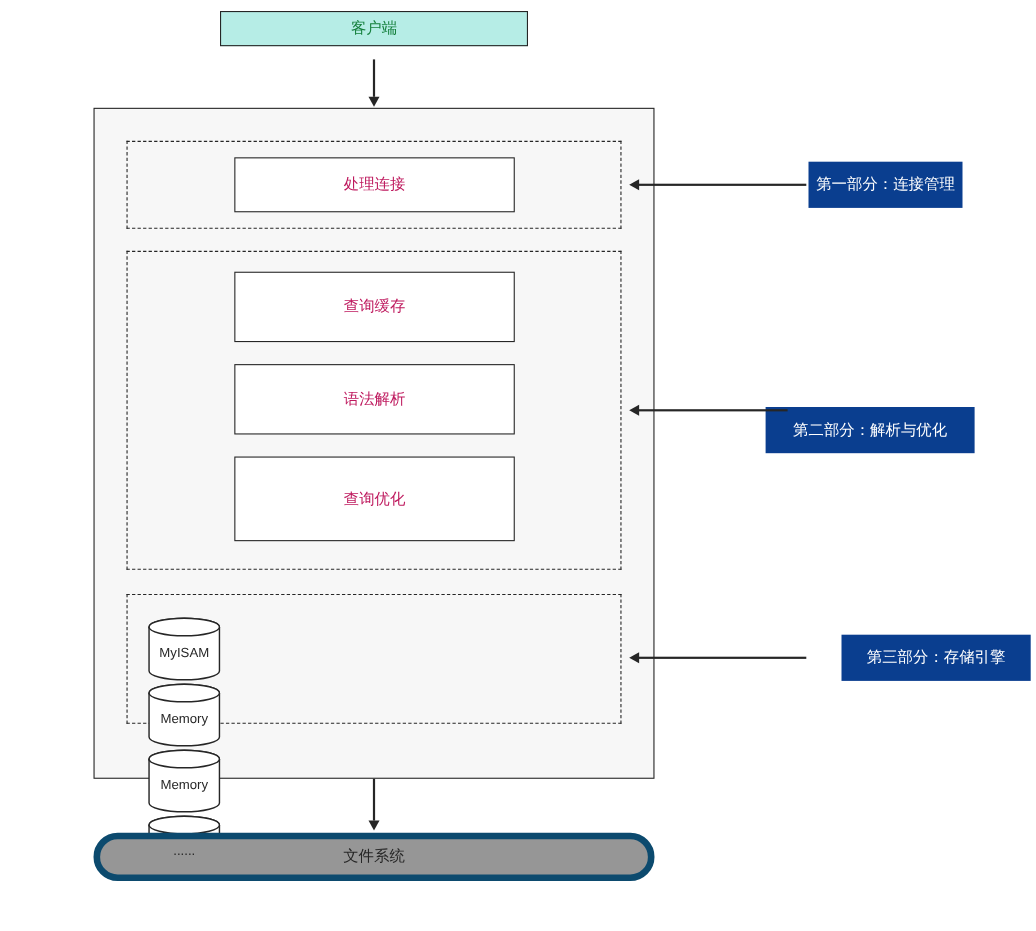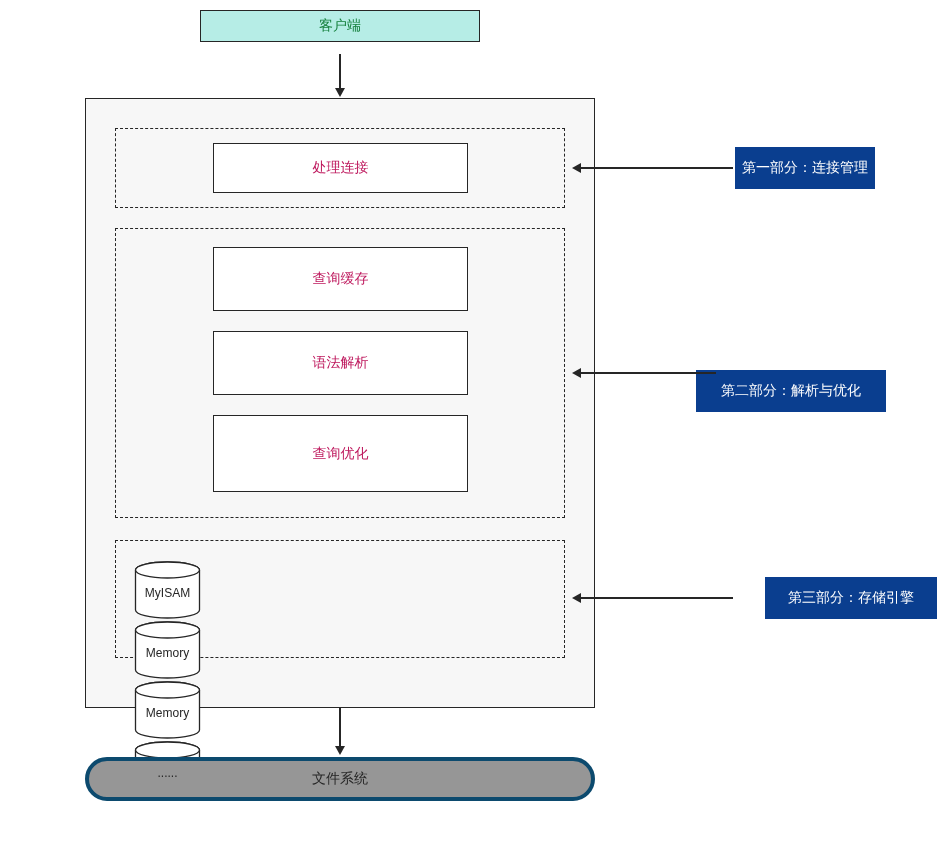--- a/index.html
+++ b/index.html
@@ -67,21 +67,21 @@
       position: relative; z-index: 2;
       font-size: 12px; color: #262626;
       margin-top: 6px;
     }
 
     .file-system {
       position: absolute;
       left: 85px; top: 757px;
       width: 510px; height: 44px;
       background: #969696;
-      border: 4px solid #0c4a6e;
+      border: 6px solid #0c4a6e;
       border-radius: 22px;
       display: flex; align-items: center; justify-content: center;
       font-size: 14px; color: #262626;
     }
 
     .anno {
       position: absolute;
       background: #0a3e8f;
       color: #fff;
       font-size: 14px;

